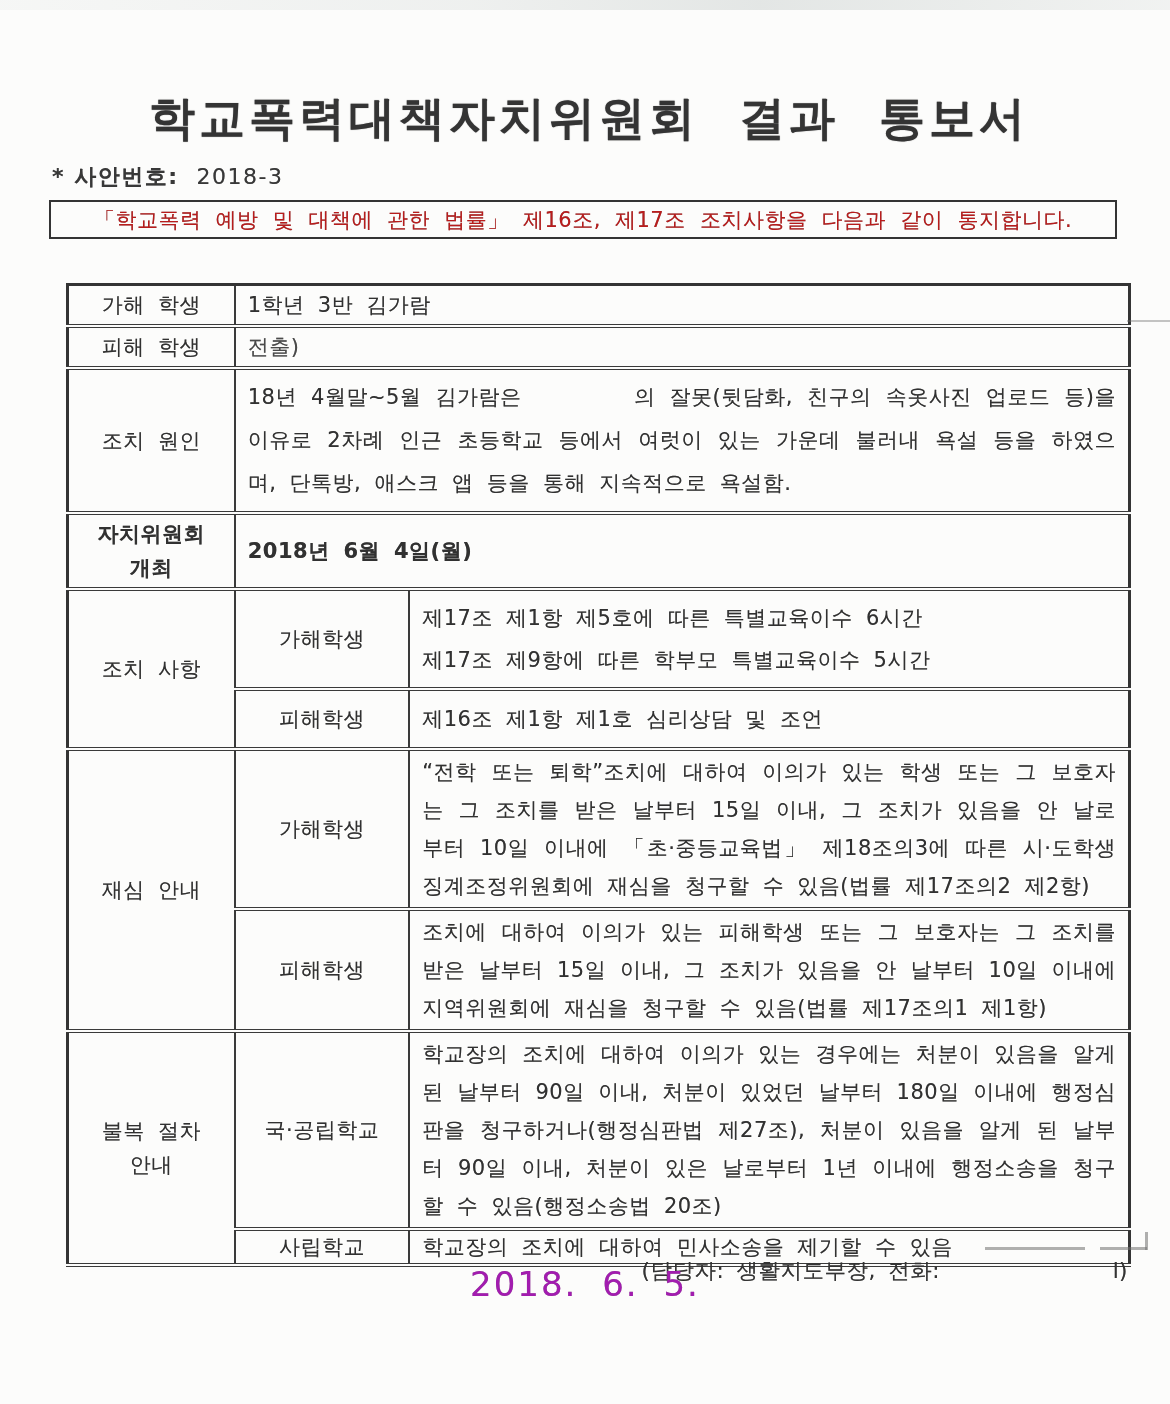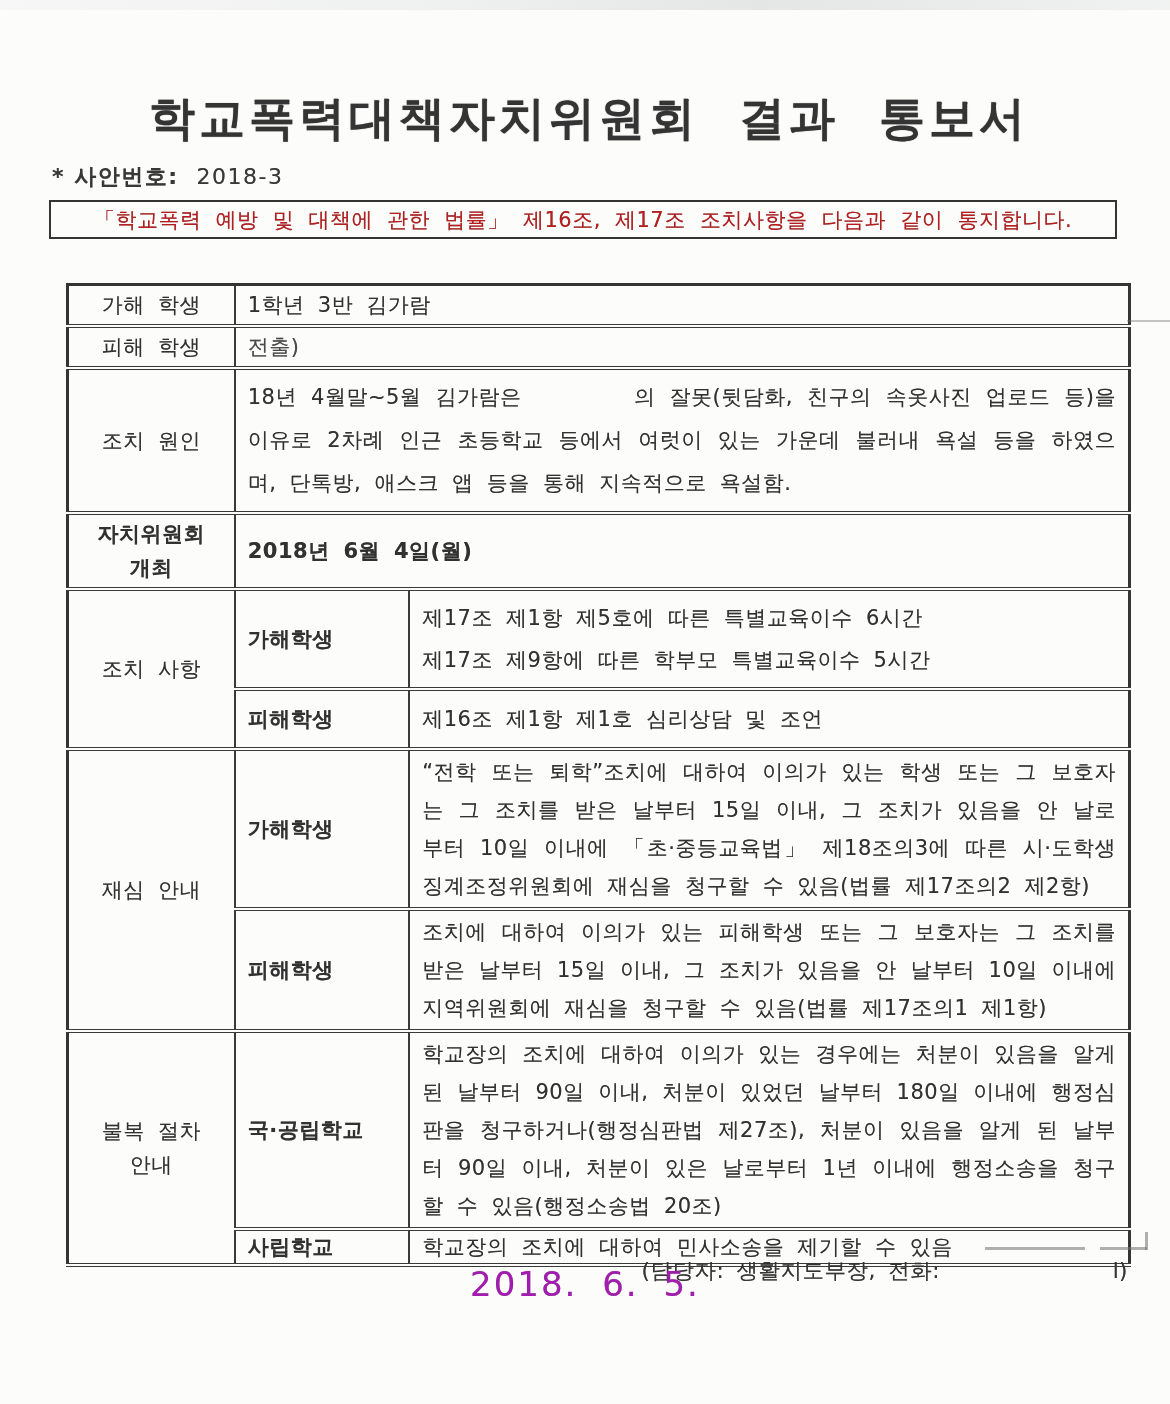--- a/index.html
+++ b/index.html
@@ -57,22 +57,22 @@
   table.main tr{border-bottom:4px double #3a3a3a;}
   table.main td{border-bottom:4px double #3a3a3a;}
   table.main{border:3px solid #343434;}
   td.lbl{
     text-align:center;
     white-space:pre-line;
     line-height:34px;
     letter-spacing:1px;word-spacing:10px;
   }
   td.sub-lbl{
+    text-align:center;
     letter-spacing:1px;
-    font-weight:bold;
   }
   td.val{padding-left:13px;}
   td.prewrap{white-space:pre-line;}
   td.longtext{
     text-align:justify;
     line-height:38px;
     padding:5px 14px 5px 13px;
     border-radius:7px;
   }
   td.cause-cell{line-height:43px;text-align:justify;}

